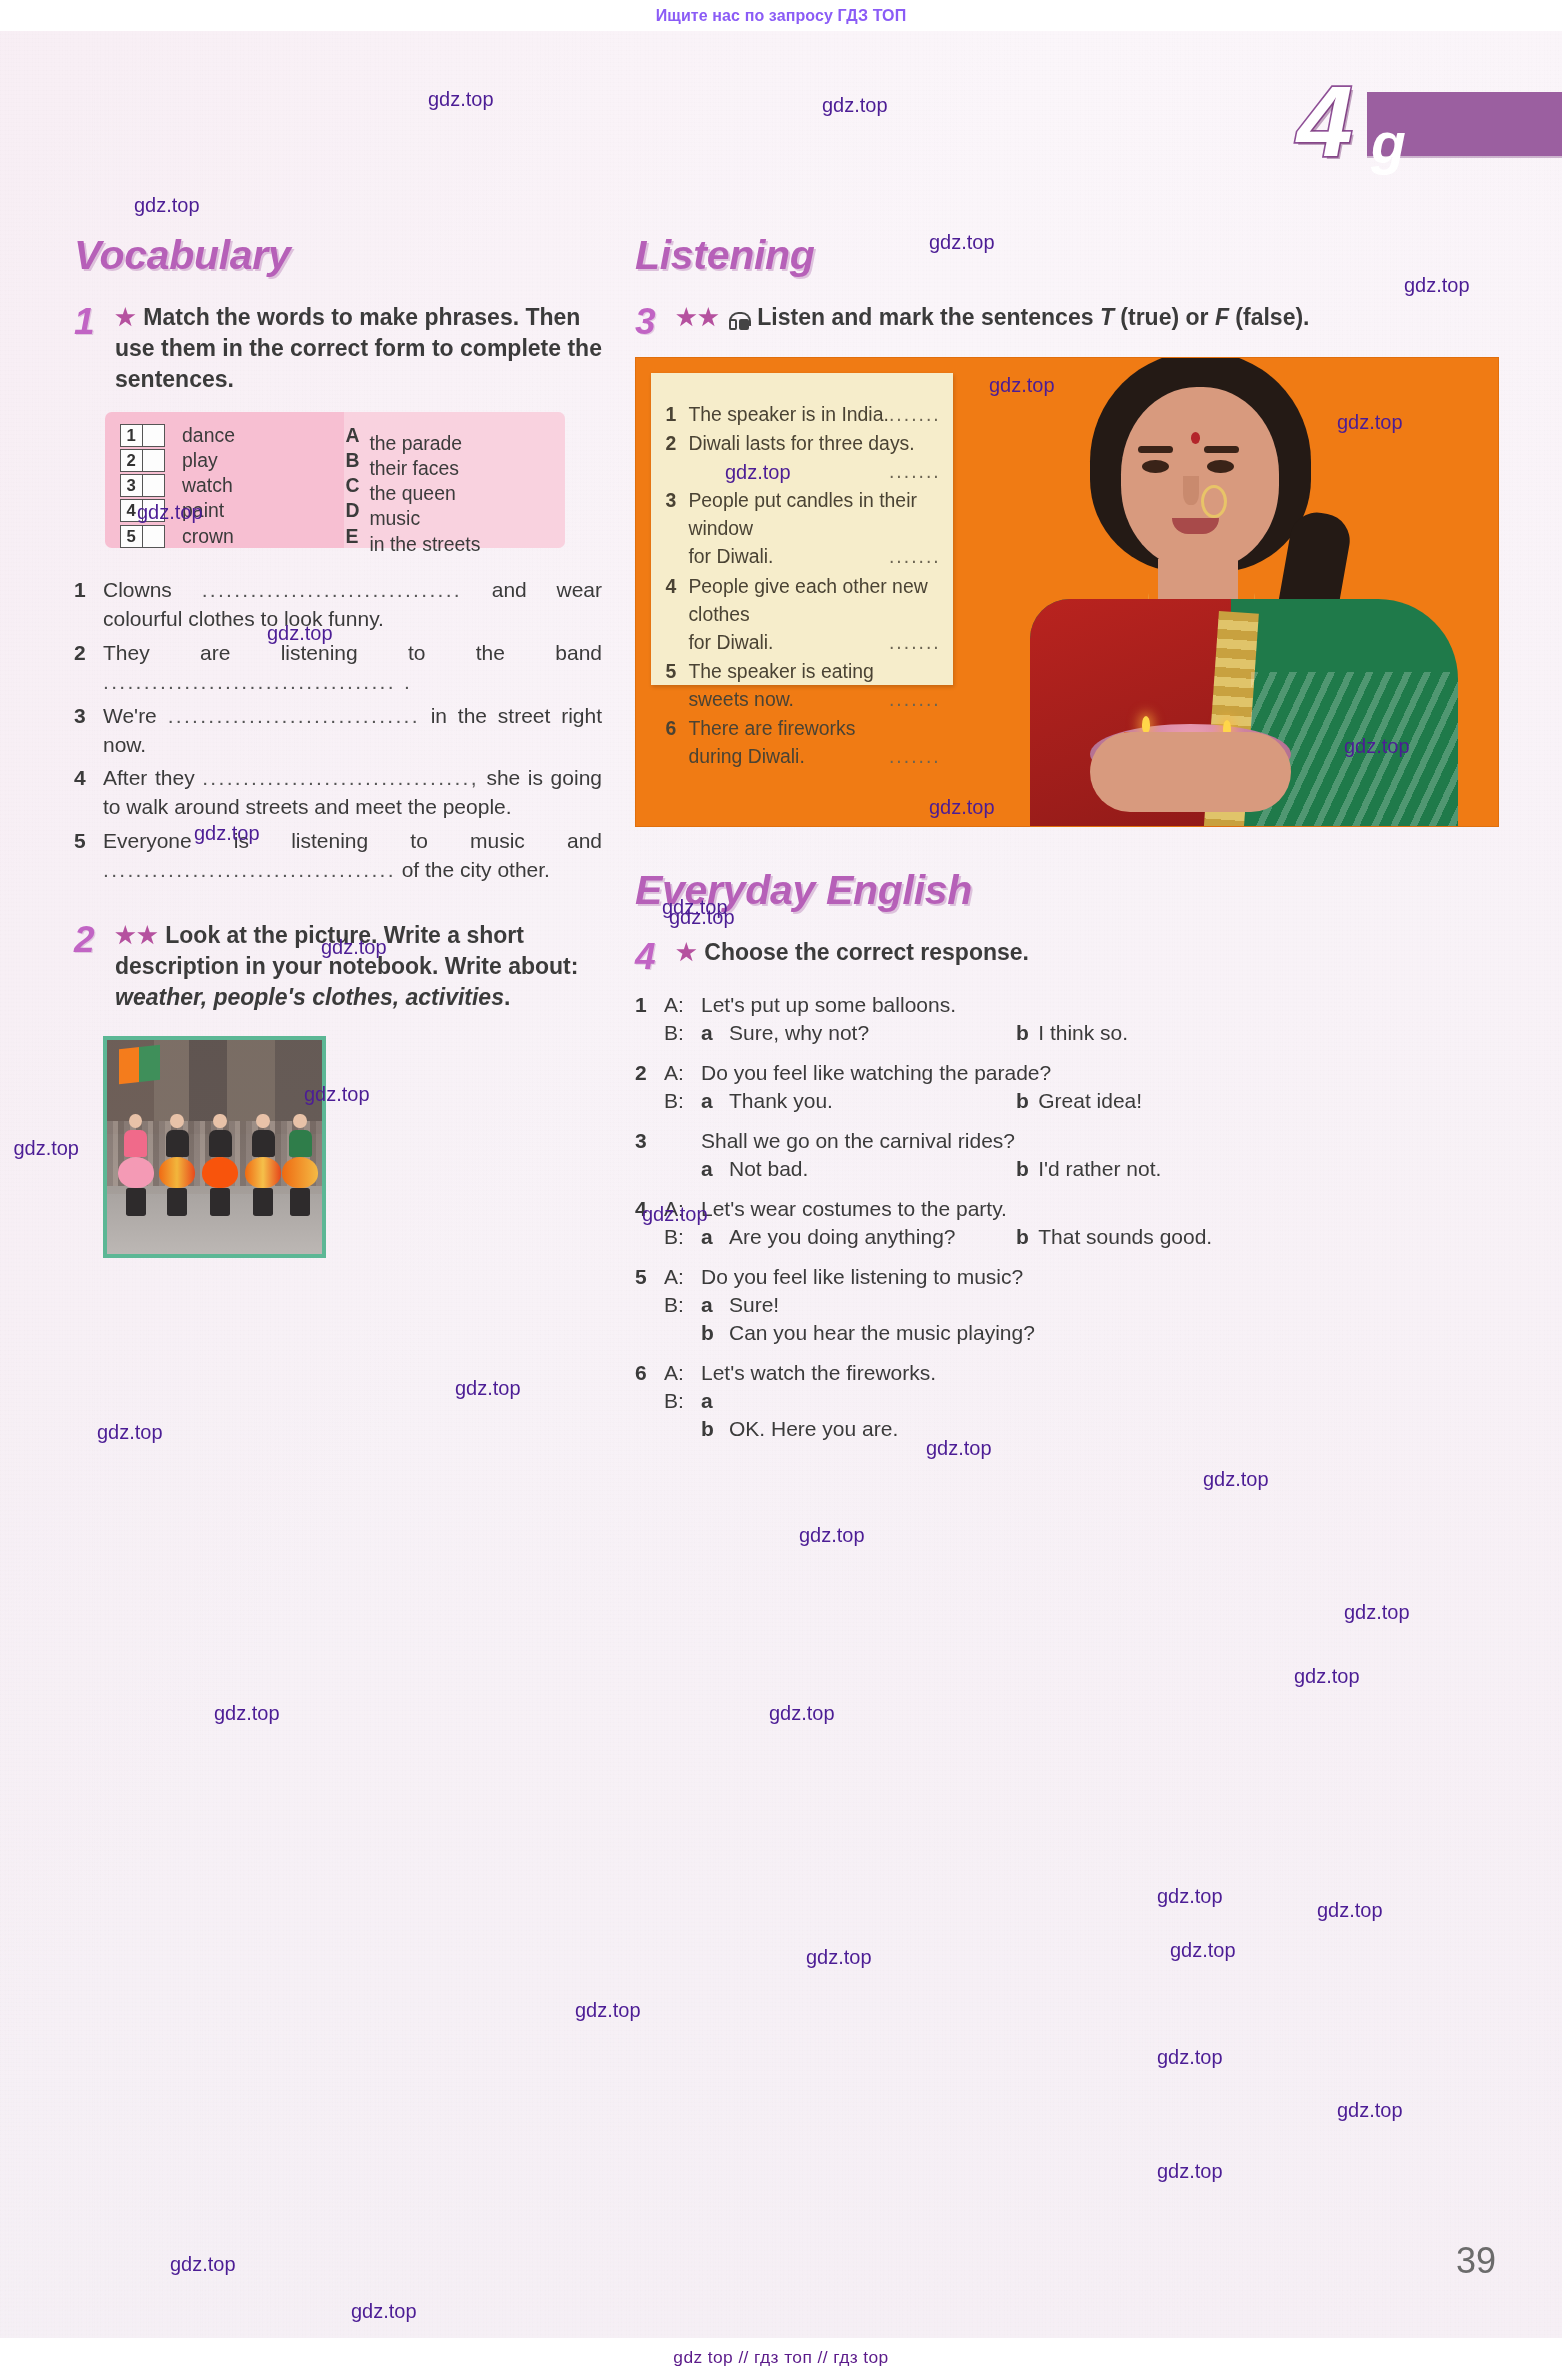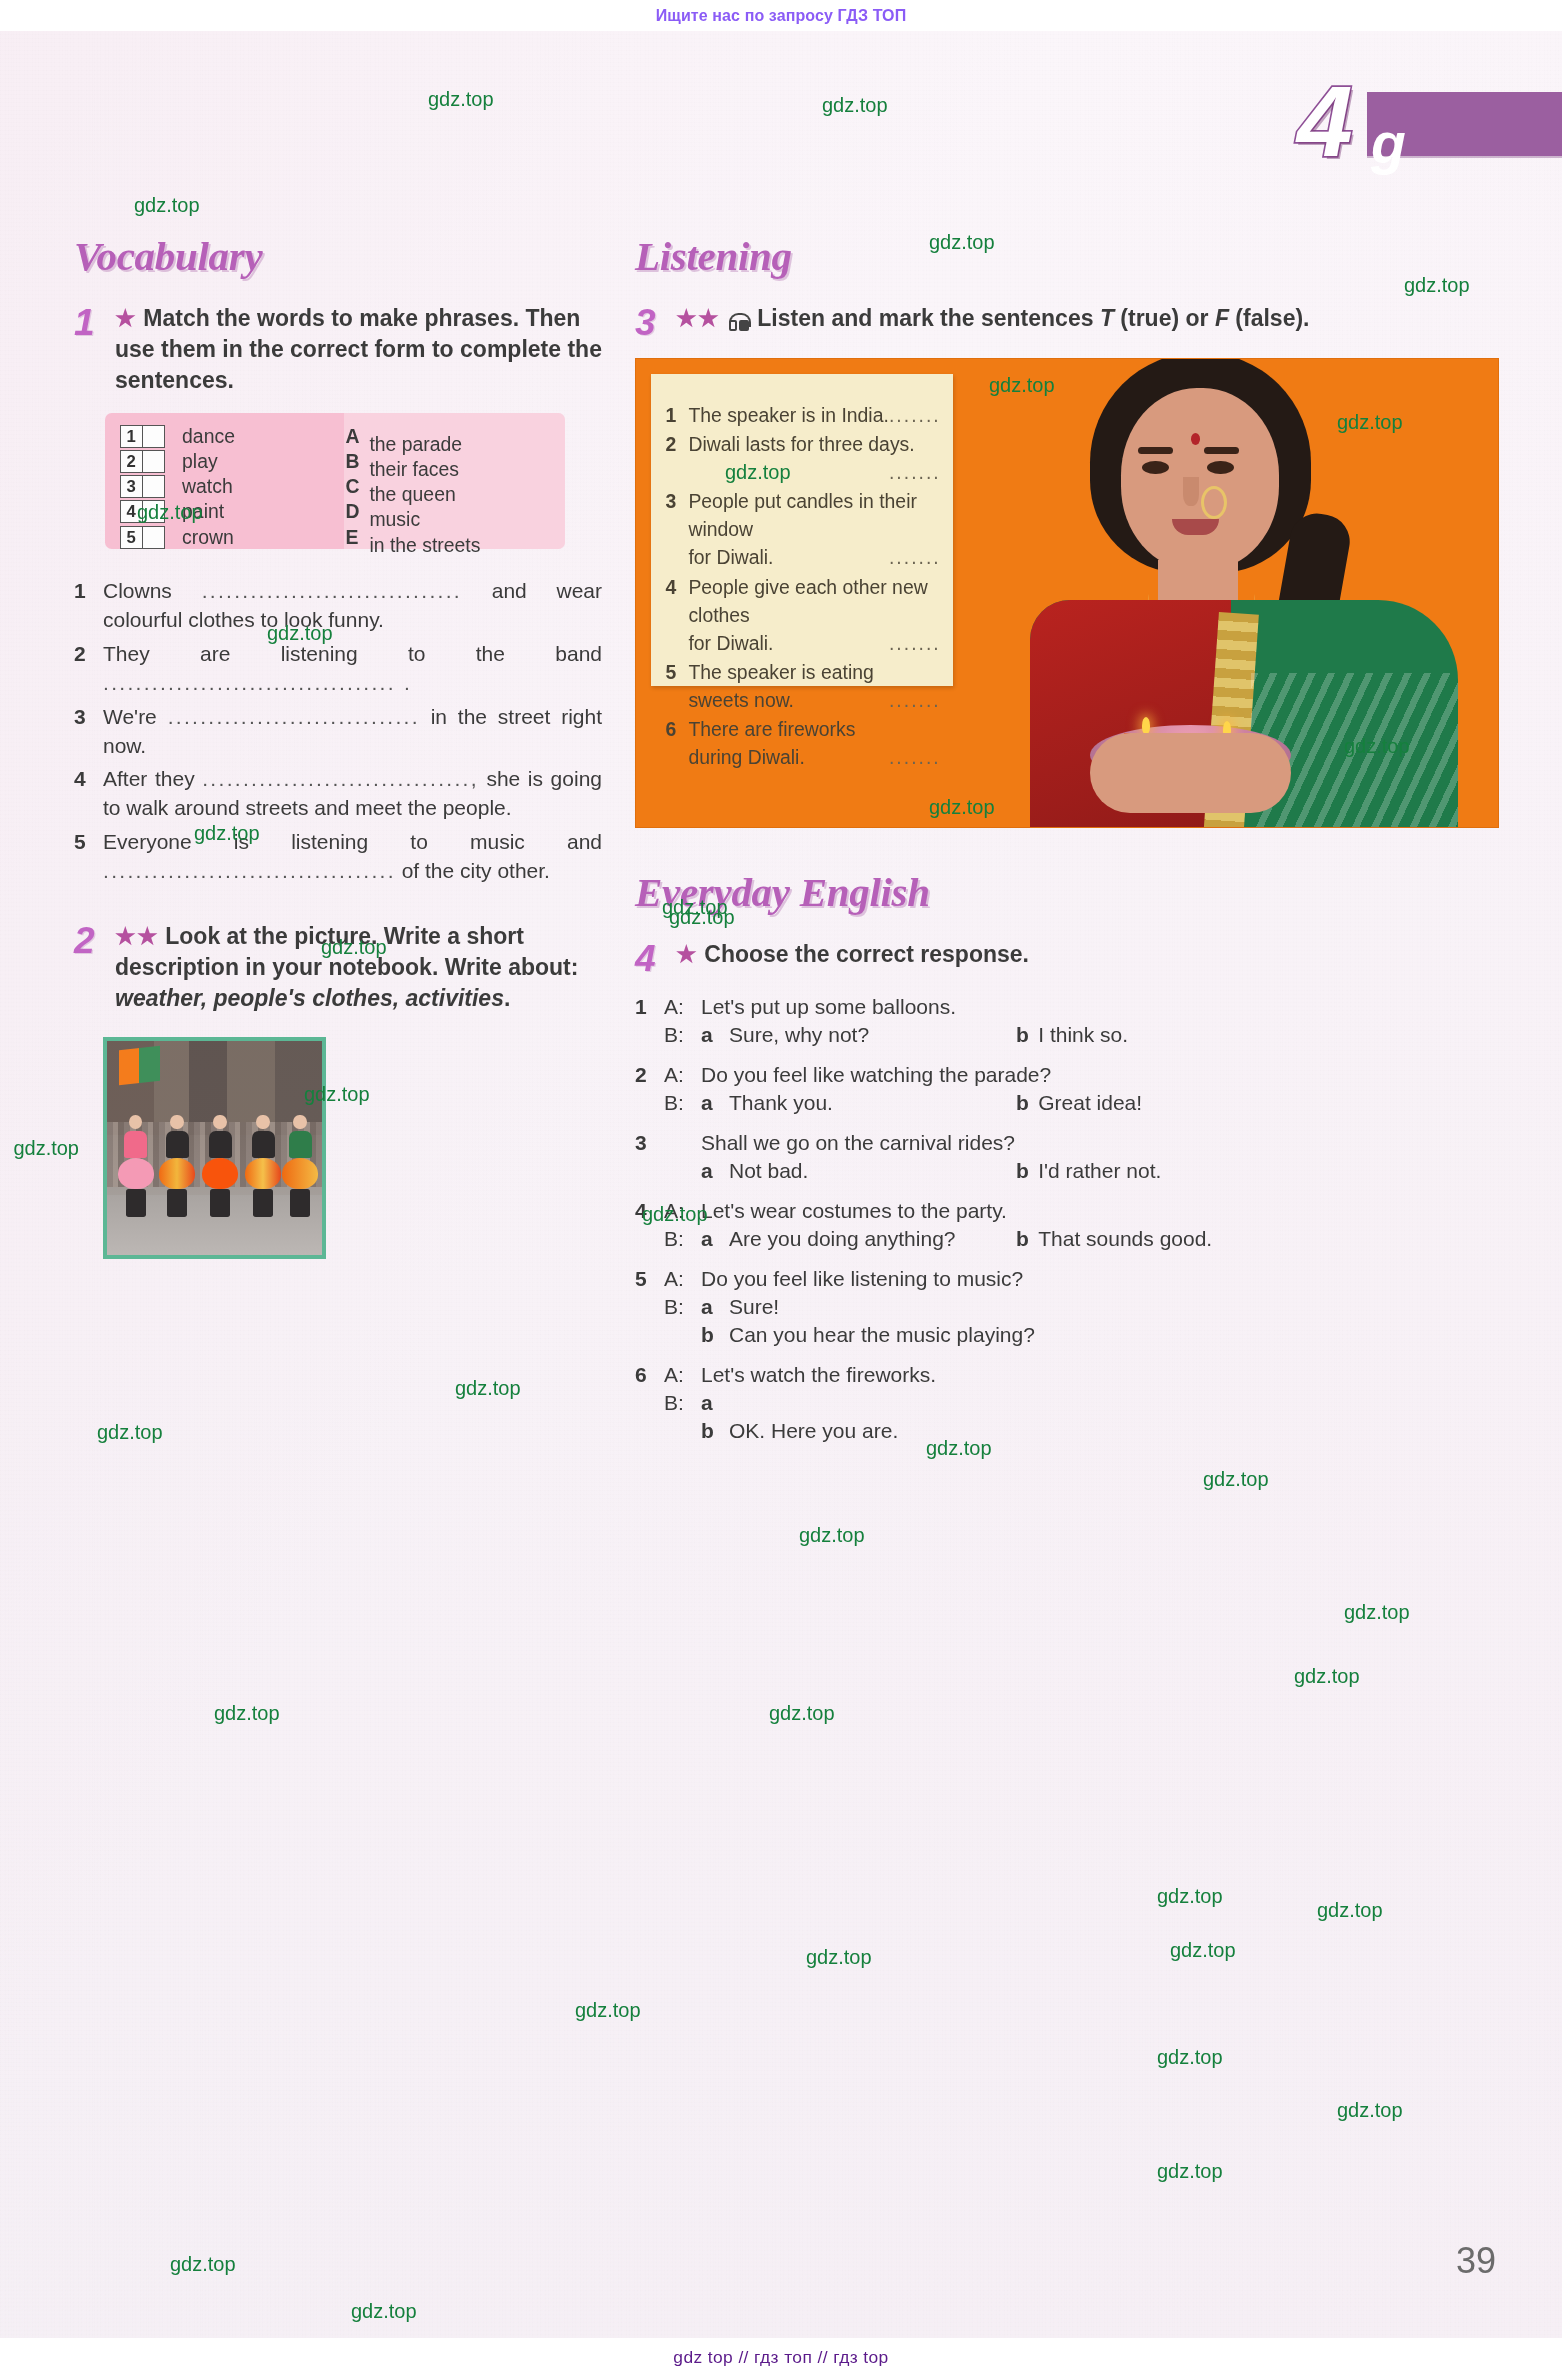--- a/index.html
+++ b/index.html
@@ -57,21 +57,21 @@
   }
   
   #col-left{position:absolute;left:74px;top:201px;width:528px;}
   #col-right{position:absolute;left:635px;top:201px;width:862px;}
 
   .section-head{
     font-style:italic;font-weight:700;font-size:41px;
     color:#b660b8;
     text-shadow:2px 2px 0 rgba(150,70,150,.28);
     letter-spacing:-0.3px;margin:0 0 23px 0;
-    font-family:Liberation Serif, serif;
+    font-family:Liberation Sans, sans-serif;
   }
   .ex-block{display:flex;align-items:flex-start;}
   .ex-num{
     font-size:37px;line-height:39px;font-weight:700;font-style:italic;
     color:#c164c4;width:41px;flex:0 0 41px;
     text-shadow:1.3px 1.3px 0 rgba(150,70,150,.22);
   }
   .ex-body{flex:1;}
   .ex-rubric{
     font-size:23px;line-height:31px;font-weight:700;color:#3b3b3b;
@@ -209,21 +209,21 @@
     font-size:36px;color:#6b6b6b;font-weight:400;
   }
   
   #footer-strip{
     position:absolute;left:0;bottom:0;width:1562px;height:39px;background:#fff;
     display:flex;align-items:center;justify-content:center;
   }
   #footer-strip span{color:#5b1a8a;font-size:17.4px;letter-spacing:0.4px;}
   
   .wm{
-    position:absolute;color:#15803d;font-size:20px;
+    position:absolute;color:#4c1d95;font-size:20px;
     font-family:"Liberation Sans", sans-serif;white-space:nowrap;
     pointer-events:none;z-index:60;
   }
 </style>
 </head>
 <body>
 
 <div id="promo-banner">
   <span>Ищите нас по запросу ГДЗ ТОП</span>
 </div>

